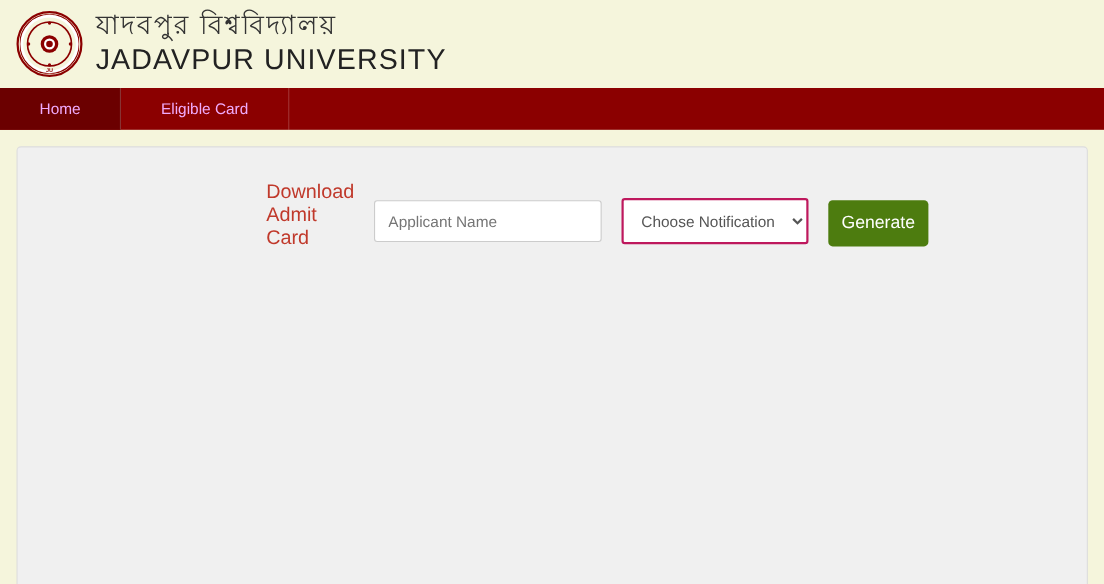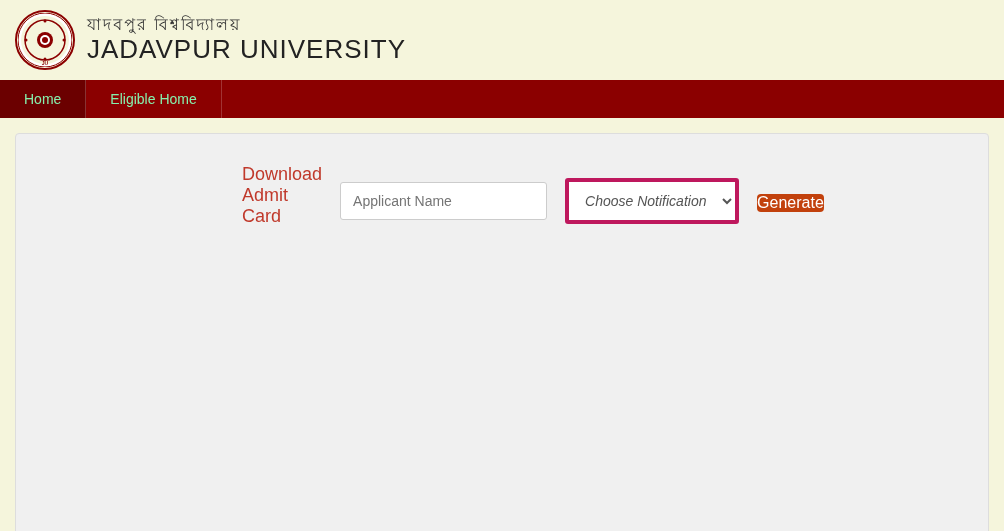--- a/index.html
+++ b/index.html
@@ -35,21 +35,21 @@
       overflow: hidden;
       flex-shrink: 0;
     }
 
     .university-title-block {
       display: flex;
       flex-direction: column;
     }
 
     .bengali-text {
-      font-size: 16px;
+      font-size: 24px;
       color: #333;
       line-height: 1.2;
       letter-spacing: 2px;
     }
 
     .university-name {
       font-size: 26px;
       font-weight: normal;
       color: #222;
       letter-spacing: 1px;
@@ -57,24 +57,24 @@
 
     
     .navbar {
       background-color: #8b0000;
       display: flex;
       align-items: stretch;
       height: 38px;
     }
 
     .nav-item {
-      padding: 0 24px;
+      padding: 0 36px;
       display: flex;
       align-items: center;
-      color: #86efac;
+      color: #f0abfc;
       font-size: 14px;
       cursor: pointer;
       border-right: 1px solid rgba(255,255,255,0.2);
     }
 
     .nav-item.active {
       background-color: #6b0000;
     }
 
     
@@ -112,35 +112,34 @@
       border-radius: 3px;
       font-size: 14px;
       color: #999;
       background-color: #fff;
       outline: none;
     }
 
     .form-select {
       width: 230px;
       padding: 10px 12px;
-      border: 4px solid #be185d;
+      border: 2px solid #be185d;
       border-radius: 3px;
       font-size: 14px;
       color: #555;
       background-color: #fff;
       appearance: auto;
       cursor: pointer;
       outline: none;
-      font-style: italic;
     }
 
     .generate-btn {
       width: 230px;
-      padding: 0;
-      background-color: #c2410c;
+      padding: 12px;
+      background-color: #4d7c0f;
       color: #fff;
       border: none;
       border-radius: 4px;
       font-size: 16px;
       cursor: pointer;
       margin-top: 4px;
     }
   </style>
 </head>
 <body>
@@ -163,21 +162,21 @@
     </svg>
   </div>
   <div class="university-title-block">
     <span class="bengali-text">যাদবপুর বিশ্ববিদ্যালয়</span>
     <span class="university-name">JADAVPUR UNIVERSITY</span>
   </div>
 </div>
 
 <nav class="navbar">
   <div class="nav-item active">Home</div>
-  <div class="nav-item">Eligible Home</div>
+  <div class="nav-item">Eligible Card</div>
 </nav>
 
 <div class="main-content">
   <div class="form-container">
     <h2 class="form-title">Download Admit Card</h2>
 
     <input type="text" class="form-input" placeholder="Applicant Name" style="">
 
 
     <select class="form-select">

